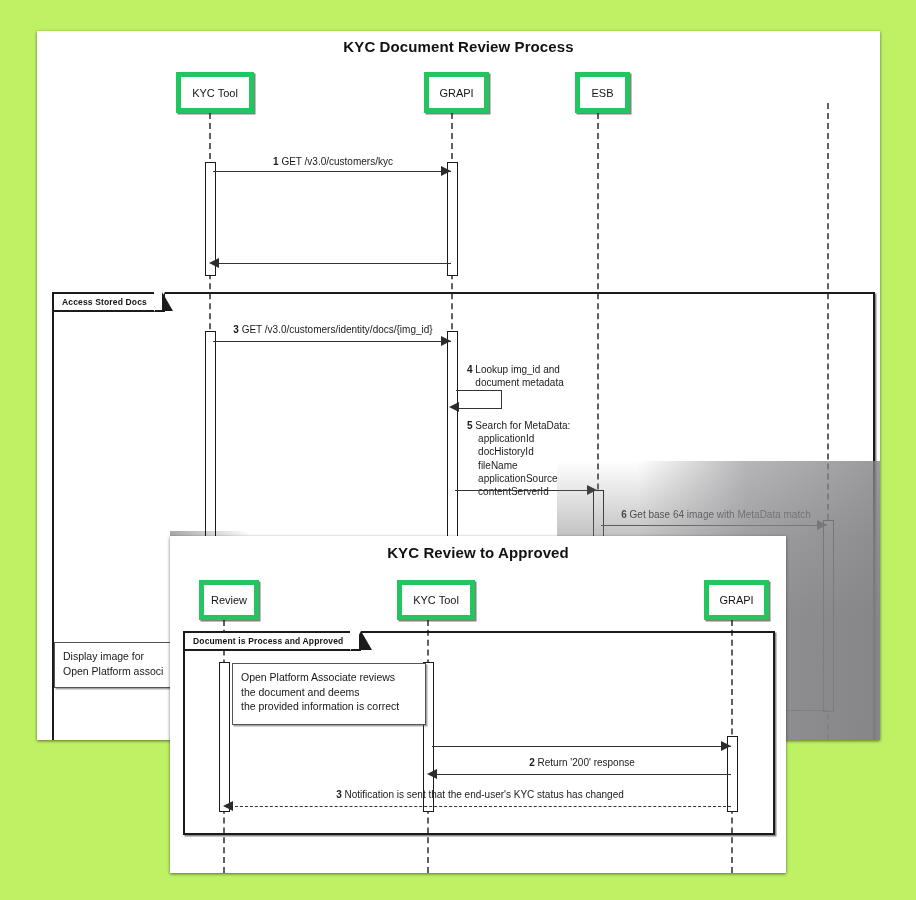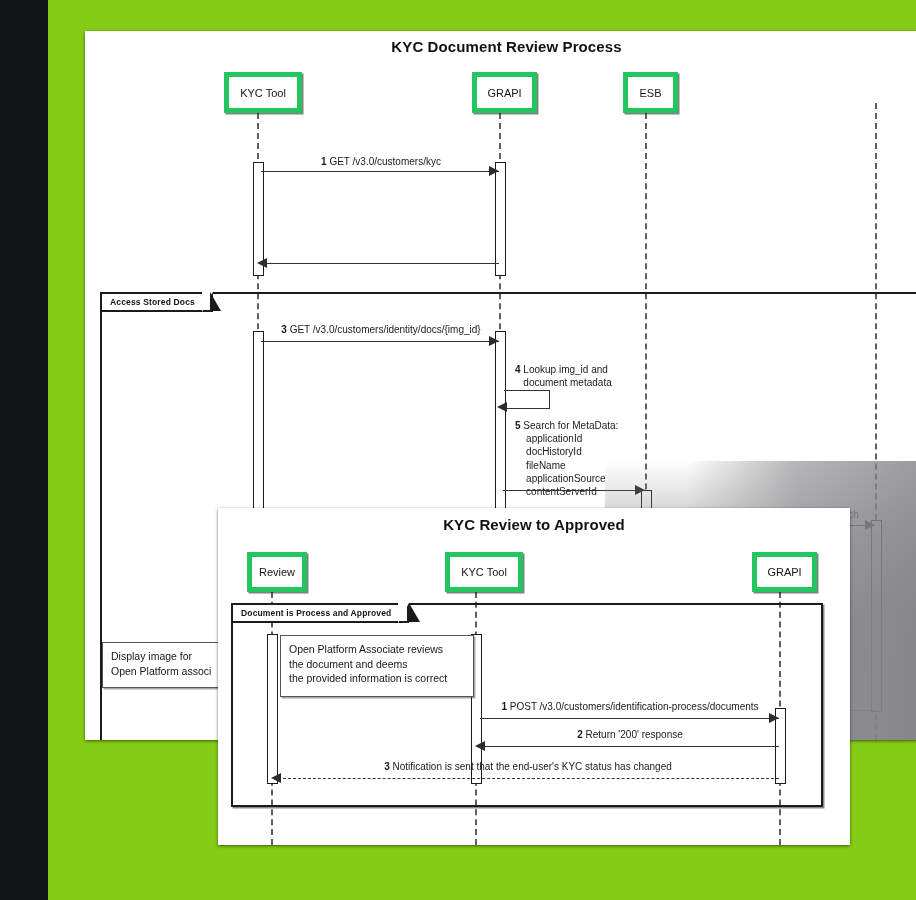--- a/index.html
+++ b/index.html
@@ -1,30 +1,30 @@
 <!DOCTYPE html>
 <html><head>
 <meta charset="utf-8">
 <style>
   html,body{margin:0;padding:0;background:#111317;}
   body{
     width:916px;height:900px;overflow:hidden;position:relative;
     font-family:"Liberation Sans", sans-serif;
     -webkit-font-smoothing:antialiased;
   }
-  .page{position:absolute;inset:0;background:#84cc16;margin-left:48px;}
+  .page{position:absolute;inset:0;background:#bef264;}
 
   
   .panel{
     position:absolute;background:#ffffff;
     box-shadow:0 1px 3px rgba(0,0,0,.55);
     overflow:hidden;
   }
   #panel-top{left:37px;top:31px;width:843px;height:709px;}
-  #panel-bottom{left:170px;top:508px;width:616px;height:337px;padding-left:16px;}
+  #panel-bottom{left:170px;top:536px;width:616px;height:337px;}
 
   .diagram{position:absolute;inset:0;}
 
   .title{
     position:absolute;left:0;right:0;text-align:center;
     font-size:15px;font-weight:700;color:#121212;letter-spacing:.1px;
   }
   #panel-top .title{top:7px;}
   #panel-bottom .title{top:8px;}
 
@@ -221,21 +221,20 @@
       </div>
 
       <div class="activation" style="left:49px;top:126px;width:9px;height:148px;"></div>
       <div class="activation" style="left:253px;top:126px;width:9px;height:148px;"></div>
       <div class="activation" style="left:557px;top:200px;width:9px;height:74px;"></div>
 
       <div class="note" style="left:62px;top:127px;width:176px;height:48px;">Open Platform Associate reviews
 the document and deems
 the provided information is correct</div>
 
-      <div class="msg-label center" style="left:266px;top:192px;width:292px;"><b>1</b> POST /v3.0/customers/identification-process/documents</div>
       <div class="msg" style="left:262px;top:210px;width:299px;"></div>
       <div class="arrowhead right" style="left:551px;top:205px;"></div>
 
       <div class="msg-label center" style="left:266px;top:220px;width:292px;"><b>2</b> Return '200' response</div>
       <div class="msg" style="left:264px;top:238px;width:297px;"></div>
       <div class="arrowhead left" style="left:257px;top:233px;"></div>
 
       <div class="msg-label center" style="left:62px;top:252px;width:496px;"><b>3</b> Notification is sent that the end-user's KYC status has changed</div>
       <div class="msg dashed" style="left:60px;top:270px;width:501px;"></div>
       <div class="arrowhead left" style="left:53px;top:265px;"></div>

